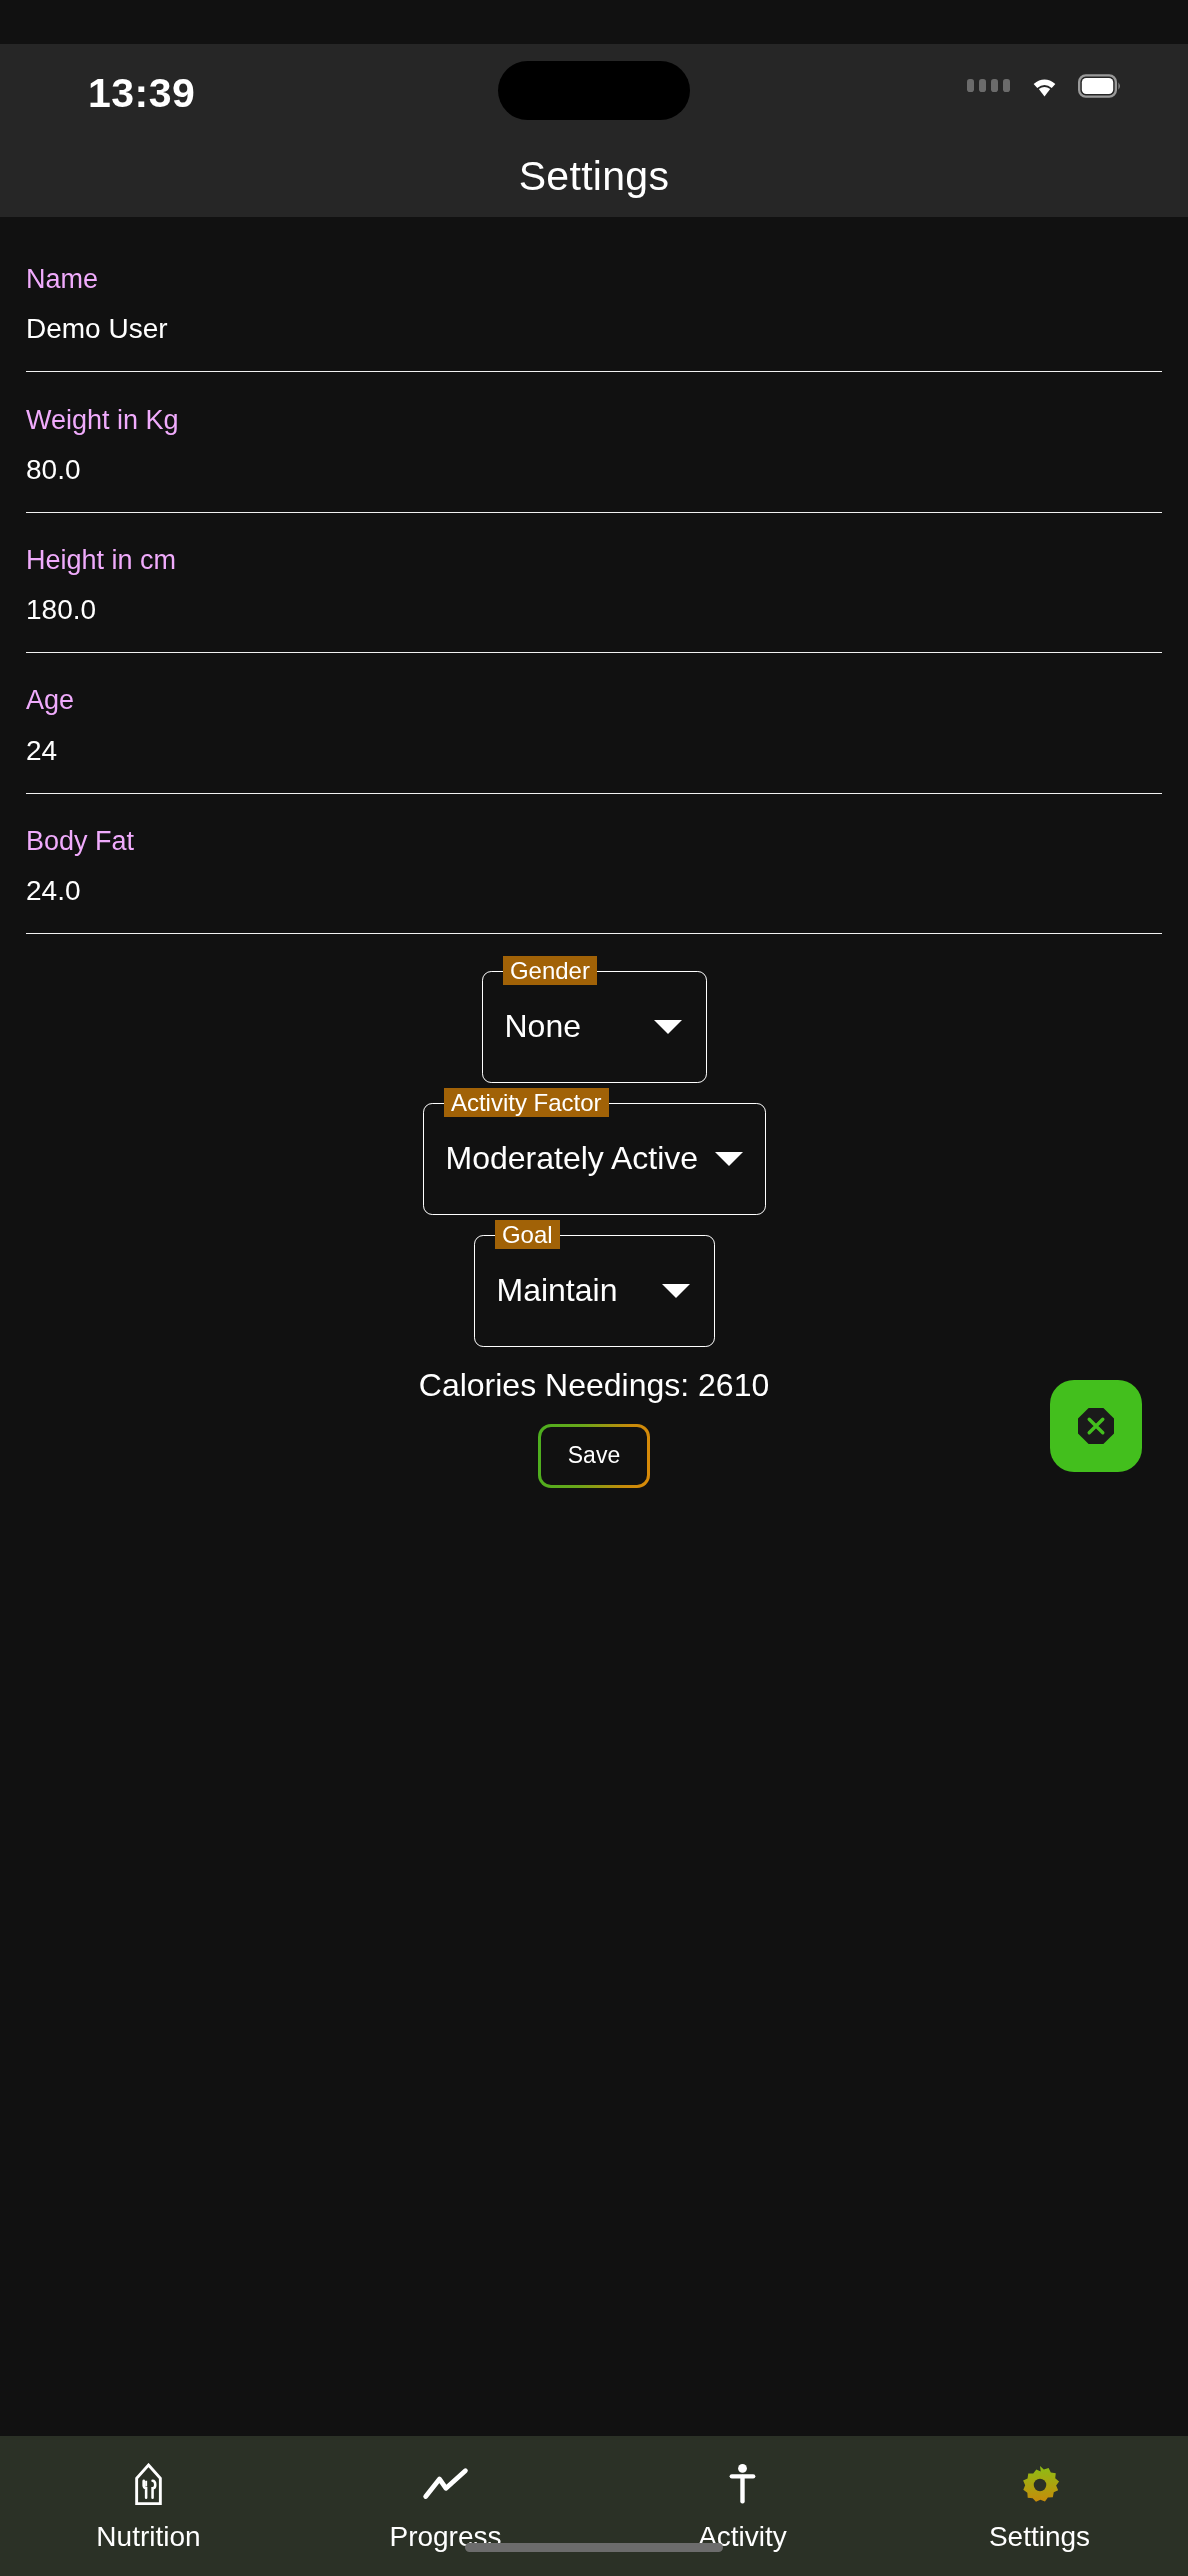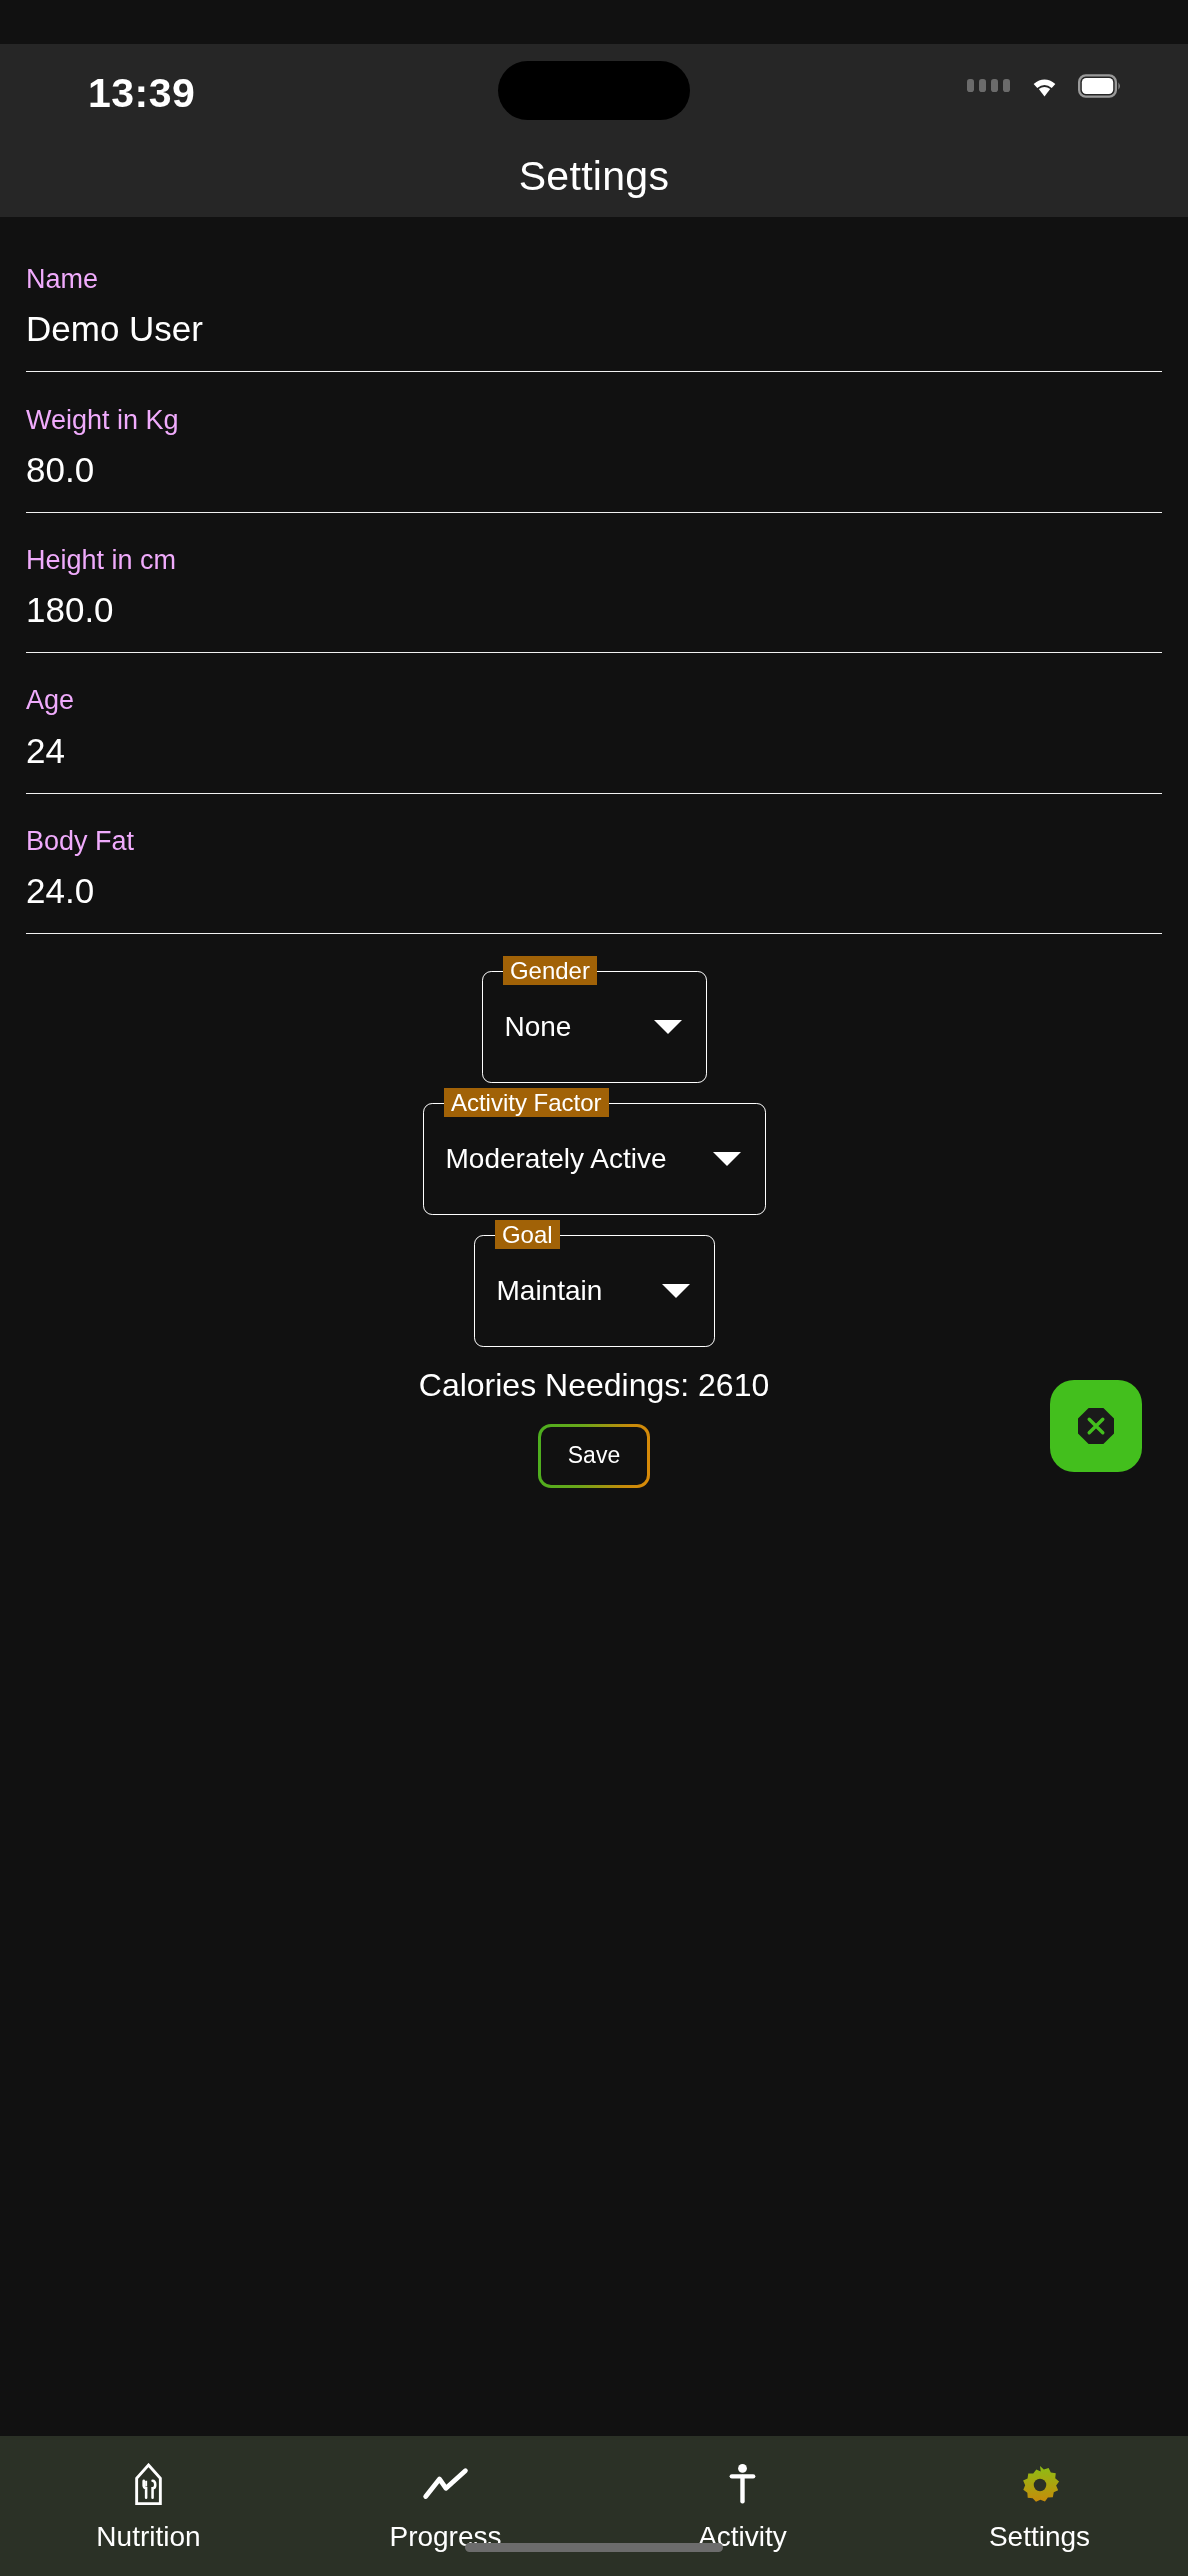--- a/index.html
+++ b/index.html
@@ -114,21 +114,21 @@
 
   .field-label {
     color: #f0abfc;
     font-size: 27px;
     line-height: 37px;
     margin-bottom: 9.2px;
   }
 
   .field-value {
     color: #ffffff;
-    font-size: 35px;
+    font-size: 28px;
     line-height: 44px;
   }
 
   
   .selects { padding: 3.7px 0 0 0; }
 
   .outlined-select {
     position: relative;
     margin: 0 auto 20px auto;
     border: 1.8px solid #ffffff;
@@ -151,21 +151,21 @@
     background: #a16207;
     padding: 0 7.4px;
     color: #ffffff;
     font-size: 24px;
     line-height: 29.5px;
     white-space: nowrap;
   }
 
   .ol-value {
     color: #ffffff;
-    font-size: 28px;
+    font-size: 32px;
     white-space: nowrap;
   }
 
   .caret {
     width: 0; height: 0;
     border-left: 14px solid transparent;
     border-right: 14px solid transparent;
     border-top: 14.7px solid #ffffff;
     margin-left: 16.6px;
     flex: 0 0 auto;

